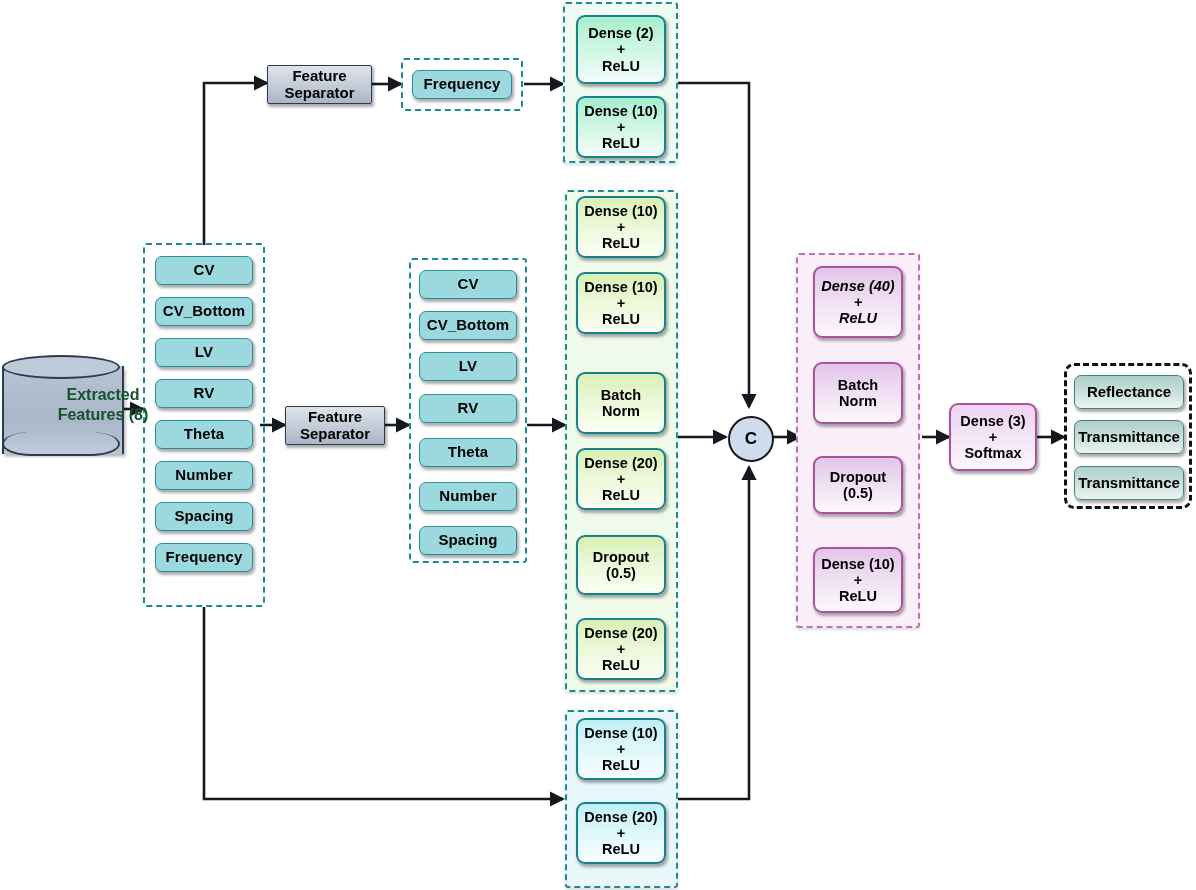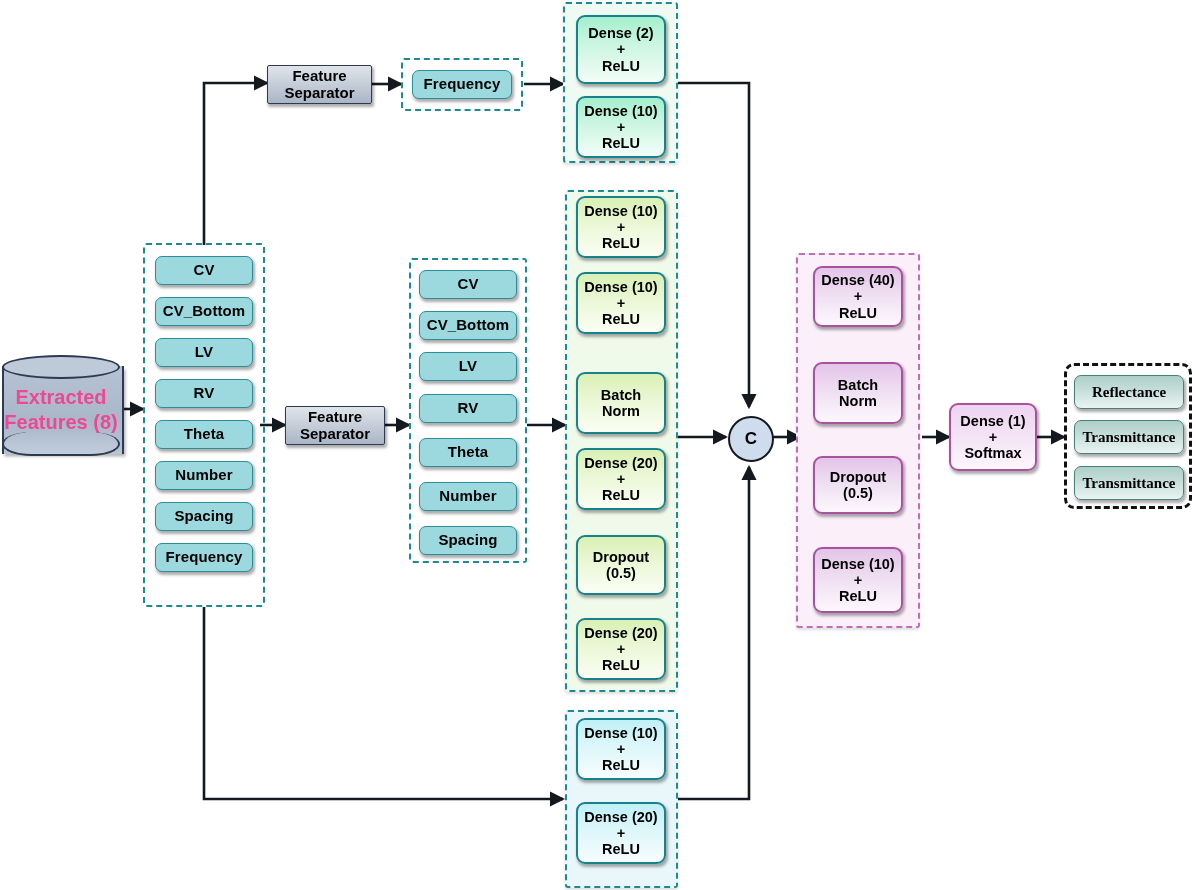--- a/index.html
+++ b/index.html
@@ -123,26 +123,27 @@
     border:2px solid #2d3b52;
     border-radius:50%;
     background:#bfcad9;
     box-sizing:border-box;
   }
   .cyl-label{
     position:absolute;
     left:0; top:30px;
     width:118px;
     text-align:center;
-    font-size:20px;
+    font-size:16px;
     font-weight:bold;
-    color:#ec4899;
+    color:#14532d;
     line-height:1.25;
     white-space:pre-line;
     z-index:4;
+    padding-left:42px;
   }
 
   
   .lay{
     font-size:14.5px;
     border-radius:9px;
   }
   .lay.mint{
     background:linear-gradient(180deg,#a4efcd 0%,#c9f5e0 40%,#f2fdf8 100%);
     border:2px solid #17818c;
@@ -162,21 +163,20 @@
   .lay.softmax{
     background:linear-gradient(180deg,#eed4f0 0%,#f3e2f5 45%,#fcf6fd 100%);
     border:2px solid #a9529e;
     font-size:14.5px;
   }
   .lay.out{
     background:linear-gradient(180deg,#aecfc8 0%,#c6ded9 45%,#eaf4f2 100%);
     border:1.6px solid #49807a;
     font-size:15px;
     border-radius:7px;
-    font-family:Liberation Serif, serif;
   }
 
   
   .concat{
     position:absolute;
     z-index:3;
     width:42px; height:42px;
     border-radius:50%;
     background:#cfdcee;
     border:2.3px solid #14181f;
@@ -314,32 +314,32 @@
   <div class="box lay blue" style="left:576px; top:718px; width:90px; height:62px;">Dense (10)
 +
 ReLU</div>
   <div class="box lay blue" style="left:576px; top:802px; width:90px; height:62px;">Dense (20)
 +
 ReLU</div>
 
   <div class="concat" style="left:728px; top:416px;">C</div>
 
   <div class="group pink" style="left:796px; top:253px; width:124px; height:375px;"></div>
-  <div class="box lay pink" style="left:813px; top:266px; width:90px; height:61px;">Dense (40)
+  <div class="box lay pink" style="left:813px; top:266px; width:90px; height:72px;font-style:italic;">Dense (40)
 +
 ReLU</div>
   <div class="box lay pink" style="left:813px; top:362px; width:90px; height:62px;">Batch
 Norm</div>
   <div class="box lay pink" style="left:813px; top:456px; width:90px; height:58px;">Dropout
 (0.5)</div>
   <div class="box lay pink" style="left:813px; top:547px; width:90px; height:66px;">Dense (10)
 +
 ReLU</div>
 
-  <div class="box lay softmax" style="left:949px; top:403px; width:88px; height:68px;">Dense (1)
+  <div class="box lay softmax" style="left:949px; top:403px; width:88px; height:68px;">Dense (3)
 +
 Softmax</div>
 
   <div class="group black" style="left:1064px; top:363px; width:128px; height:146px;"></div>
   <div class="box lay out" style="left:1074px; top:375px; width:110px; height:34px;">Reflectance</div>
   <div class="box lay out" style="left:1074px; top:420px; width:110px; height:34px;">Transmittance</div>
   <div class="box lay out" style="left:1074px; top:466px; width:110px; height:34px;">Transmittance</div>
 
 </div>
 

